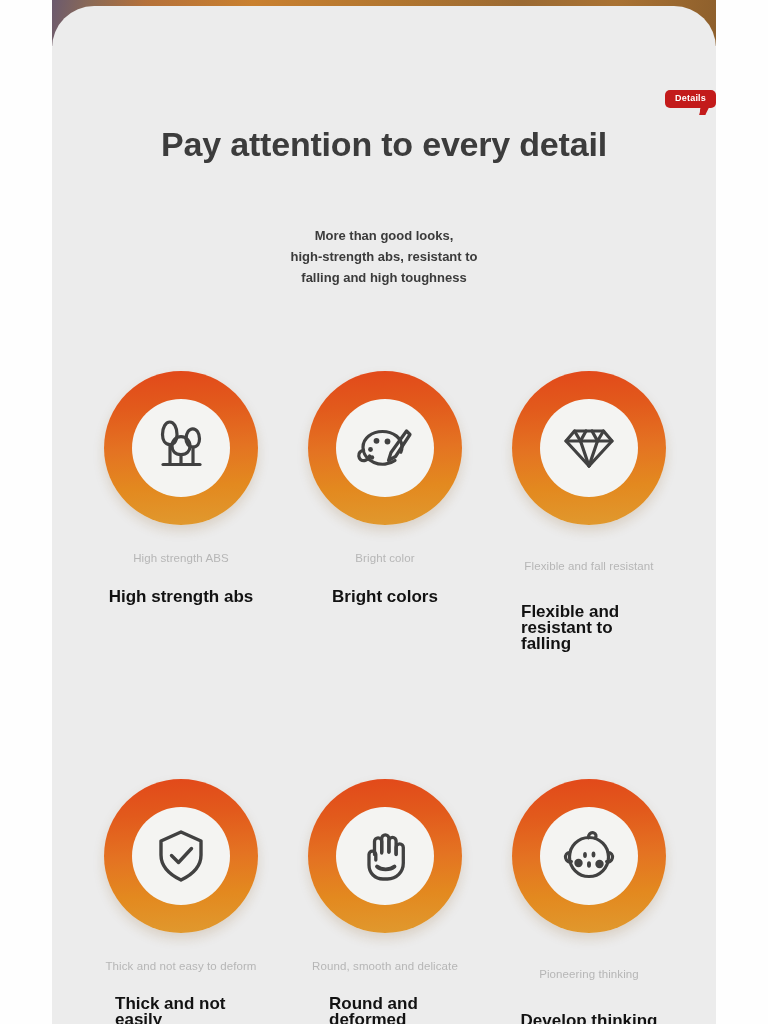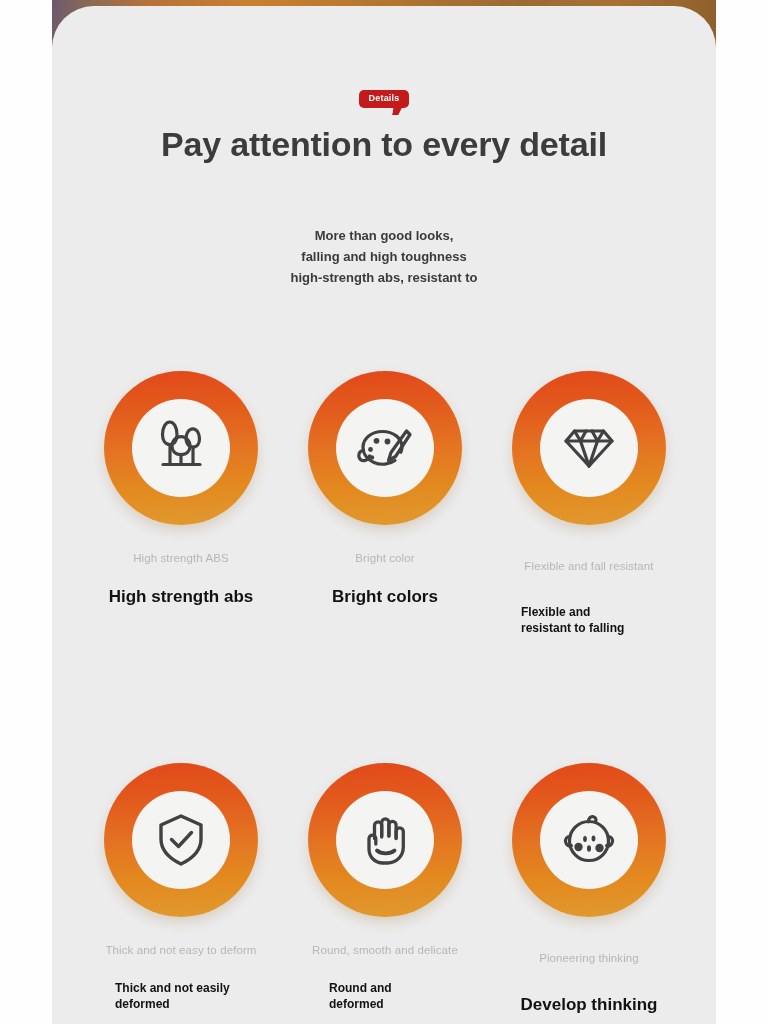--- a/index.html
+++ b/index.html
@@ -55,21 +55,21 @@
     overflow: hidden;
   }
 
   
   .badge-wrap {
     position: absolute;
     left: 0;
     right: 0;
     top: 84px;
     display: flex;
-    justify-content: center;
+    justify-content: flex-end;
   }
   .badge {
     position: relative;
     background: #C31B1B;
     color: #ffffff;
     font-size: 9px;
     font-weight: bold;
     letter-spacing: .2px;
     padding: 4px 10px 5px 10px;
     border-radius: 5px;
@@ -177,21 +177,21 @@
   }
   .cap-bold {
     margin-top: 22px;
     font-size: 17px;
     font-weight: bold;
     color: #121212;
     text-align: center;
     line-height: 20px;
   }
   .cap-bold.small {
-    font-size: 12px;
+    font-size: 17px;
     line-height: 16px;
     text-align: left;
     align-self: center;
     width: 112px;
     margin-top: 23px;
   }
   .cap-bold.small.wide { width: 132px; }
   .cap-bold.small.w3 { width: 136px; }
 </style>
 </head>
@@ -206,22 +206,22 @@
     <div class="badge-wrap">
       <div class="badge">
         <span>Details</span>
       </div>
     </div>
 
     <div class="headline">Pay attention to every detail</div>
 
     <div class="subtitle">
       <div>More than good looks,</div>
+      <div>high-strength abs, resistant to</div>
       <div>falling and high toughness</div>
-      <div>high-strength abs, resistant to</div>
     </div>
 
     <div class="grid">
 
       <div class="row first">
 
         <div class="cell c1">
           <div class="medallion">
             <svg width="74" height="74" viewBox="0 0 74 74">
               <g fill="none" stroke="#414141" stroke-width="3.2" stroke-linecap="round" stroke-linejoin="round">

